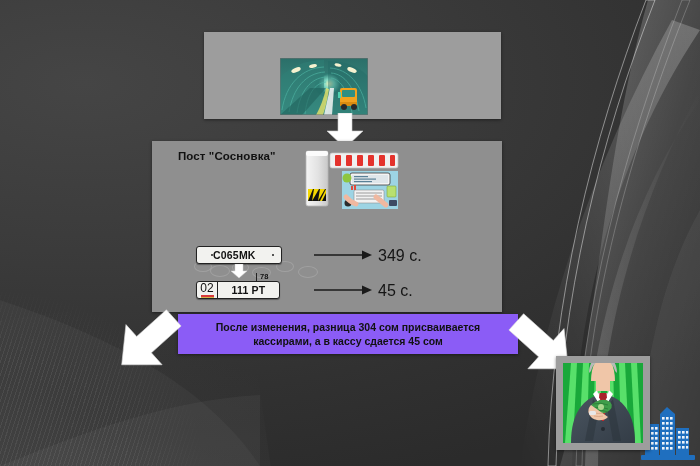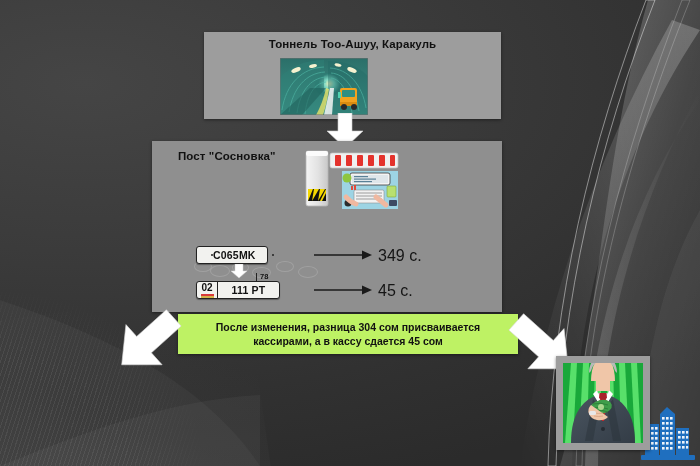--- a/index.html
+++ b/index.html
@@ -141,21 +141,21 @@
   .plate {
     box-sizing: border-box;
     background: #f2f2ef;
     border: 1.4px solid #222;
     border-radius: 3px;
     height: 18px;
     display: flex;
     align-items: center;
     box-shadow: 0 1px 1px rgba(0,0,0,.35);
   }
-  #plate-old { width: 72px; padding: 0 14px; }
+  #plate-old { width: 86px; padding: 0 14px; }
   #plate-new { width: 84px; padding: 0; overflow: hidden; }
 
   .plate-dot {
     width: 2px; height: 2px;
     background: #222;
     border-radius: 50%;
     flex: 0 0 auto;
   }
   .plate-main {
     flex: 1 1 auto;
@@ -190,22 +190,22 @@
   .plate-region-left {
     flex: 0 0 auto;
     width: 20px;
     border-right: 1.2px solid #222;
     text-align: center;
     line-height: 1;
     padding-top: 1px;
   }
   .plate-region-left .reg-num {
     display: block;
-    font-size: 10px;
-    font-weight: bold;
+    font-size: 12px;
+    font-weight: normal;
     color: #111;
   }
   .plate-region-left .reg-flag {
     display: block;
     width: 13px; height: 4px;
     margin: 1px auto 0;
     background: linear-gradient(to bottom, #d93a3a 0 55%, #d2b24b 55% 100%);
   }
 
   .thin-arrow {
@@ -233,21 +233,21 @@
     position: absolute;
     border: 1px solid rgba(255,255,255,0.16);
     border-radius: 50%;
     pointer-events: none;
   }
 
   
   #panel-banner {
     left: 178px; top: 314px;
     width: 340px; height: 40px;
-    background: #bef264;
+    background: #8b5cf6;
   }
   #banner-text {
     position: absolute;
     inset: 0;
     display: flex;
     align-items: center;
     justify-content: center;
     text-align: center;
     font-size: 10.5px;
     font-weight: bold;
@@ -342,21 +342,20 @@
     <path d="M700,210 C660,280 640,380 640,466 L700,466 Z" fill="#ffffff" fill-opacity="0.05"></path>
     <path d="M0,466 C90,430 170,400 260,395 L260,466 Z" fill="#ffffff" fill-opacity="0.045"></path>
     <path d="M0,300 C120,340 210,390 260,466 L0,466 Z" fill="#ffffff" fill-opacity="0.035"></path>
   </svg>
 
   <div class="bg-corner-lines"></div>
   <div class="bg-corner-wedge"></div>
 
   <div class="panel" id="panel-tunnel">
 
-    <div class="panel-title" id="tunnel-title">Тоннель Тоо-Ашуу, Каракуль</div>
 
     <div id="tunnel-photo">
       <svg width="88" height="57" viewBox="0 0 88 57">
         <defs>
           <radialGradient id="tunGlow" cx="0.55" cy="0.45" r="0.42">
             <stop offset="0%" stop-color="#f3f0b8"></stop>
             <stop offset="45%" stop-color="#7fd9c4"></stop>
             <stop offset="100%" stop-color="#2e7c74"></stop>
           </radialGradient>
           <linearGradient id="tunWall" x1="0" y1="0" x2="0" y2="1">

